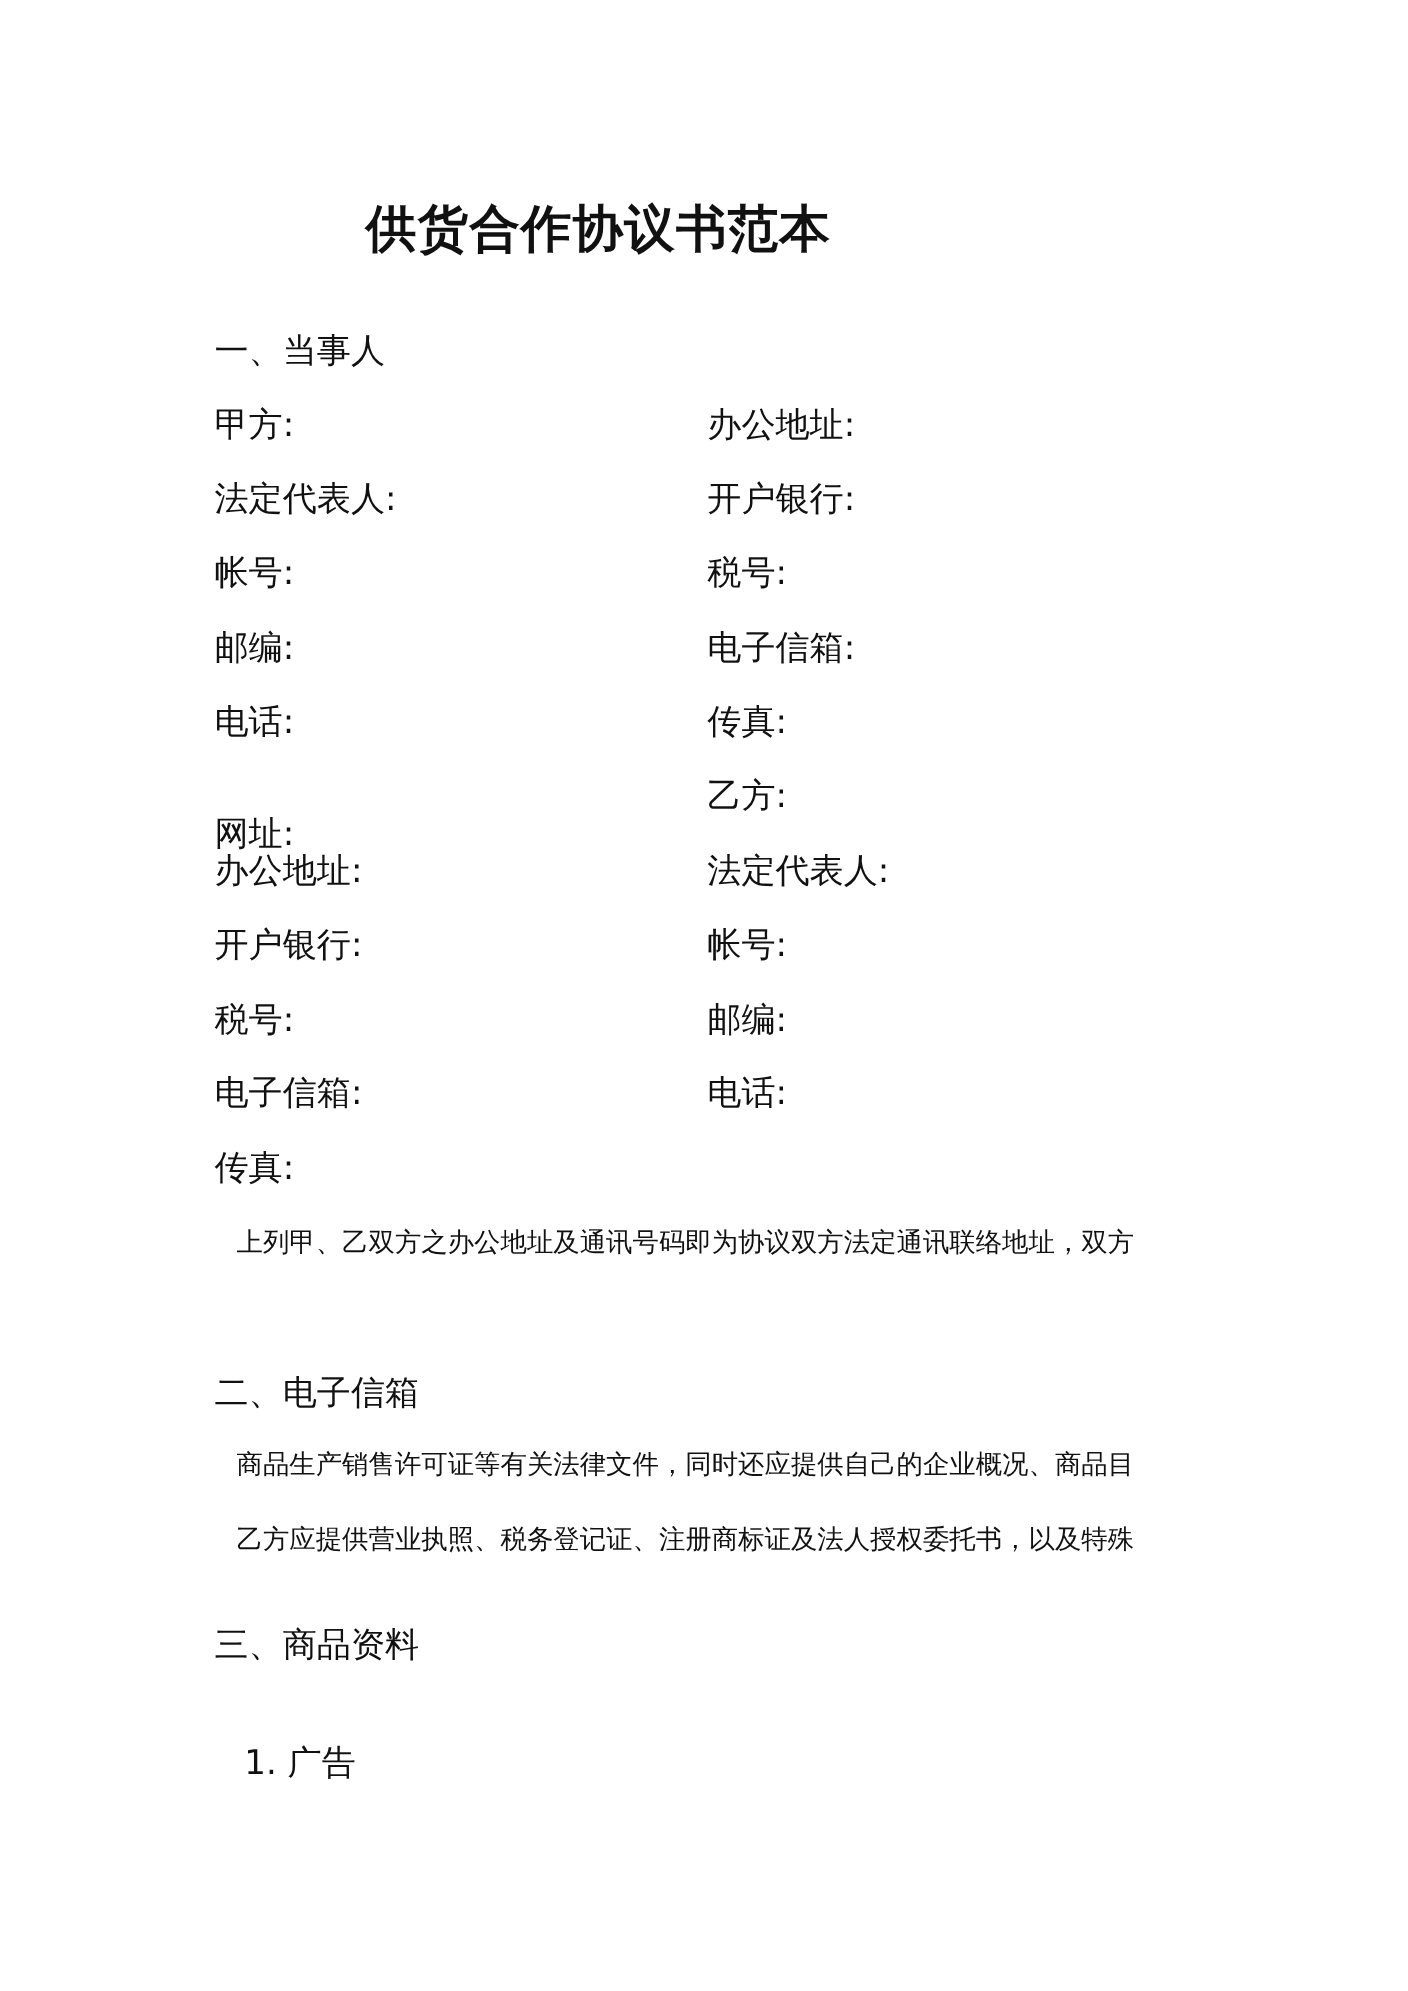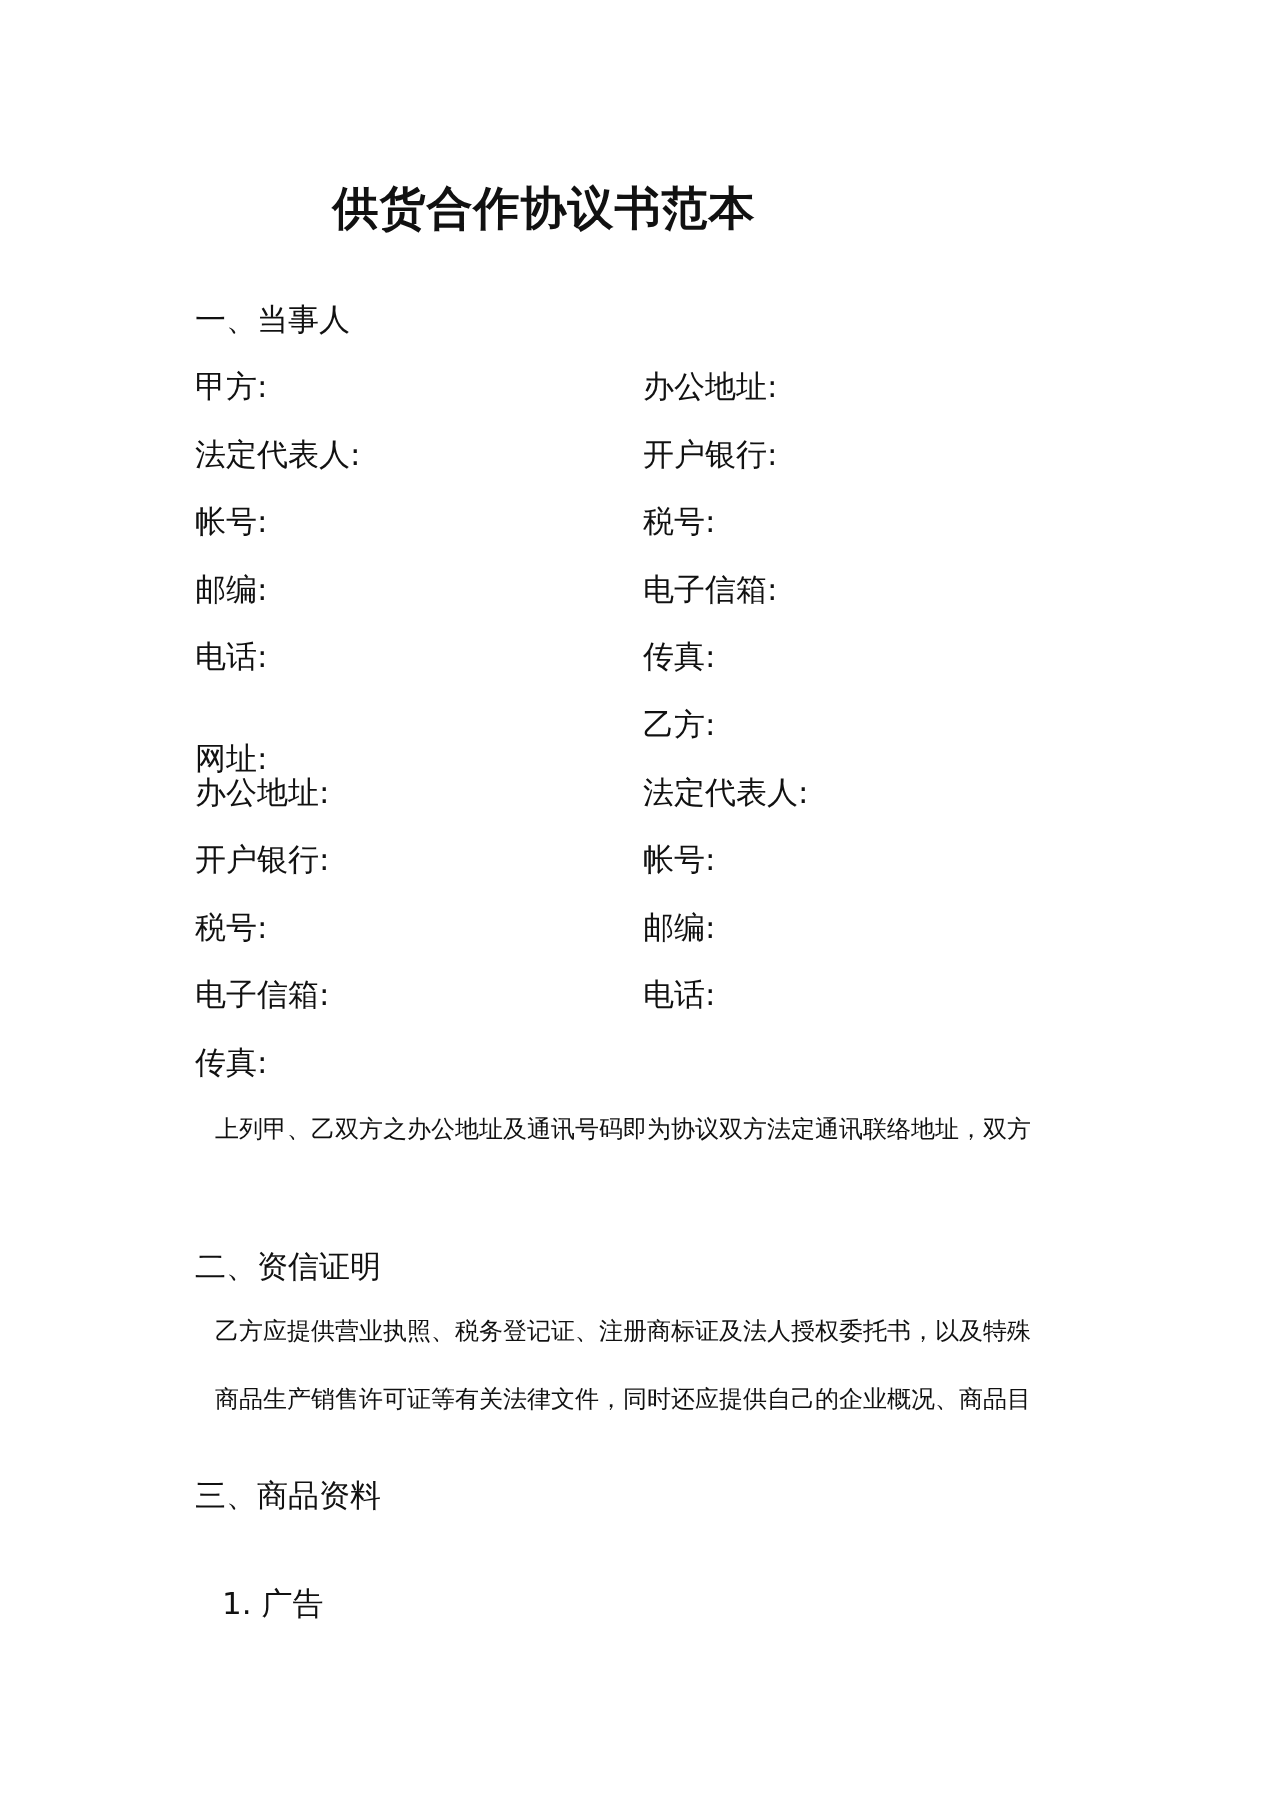--- a/index.html
+++ b/index.html
@@ -56,23 +56,23 @@
       <div class="line col-l" style="top: 977.4px;">电子信箱:</div>
       <div class="line col-r" style="top: 977.4px;">电话:</div>
       <div class="line col-l" style="top: 1045px;">传真:</div>
       <div class="line col-r" style="top: 1045px;"></div>
     </div>
 
   <div class="para" style="top:1096px">
     <span>上列甲、乙双方之办公地址及通讯号码即为协议双方法定通讯联络地址，双方</span>
   </div>
 
-  <div class="line col-l" style="top:1249px">二、资信证明</div>
+  <div class="line col-l" style="top:1249px">二、电子信箱</div>
 
   <div class="para" style="top:1298px">
+    <span>商品生产销售许可证等有关法律文件，同时还应提供自己的企业概况、商品目</span>
     <span>乙方应提供营业执照、税务登记证、注册商标证及法人授权委托书，以及特殊</span>
-    <span>商品生产销售许可证等有关法律文件，同时还应提供自己的企业概况、商品目</span>
   </div>
 
   <div class="line col-l" style="top:1478px">三、商品资料</div>
 
   <div class="line list-item" style="top:1586px">1.  广告</div>
 </div>
 
 </body></html>

